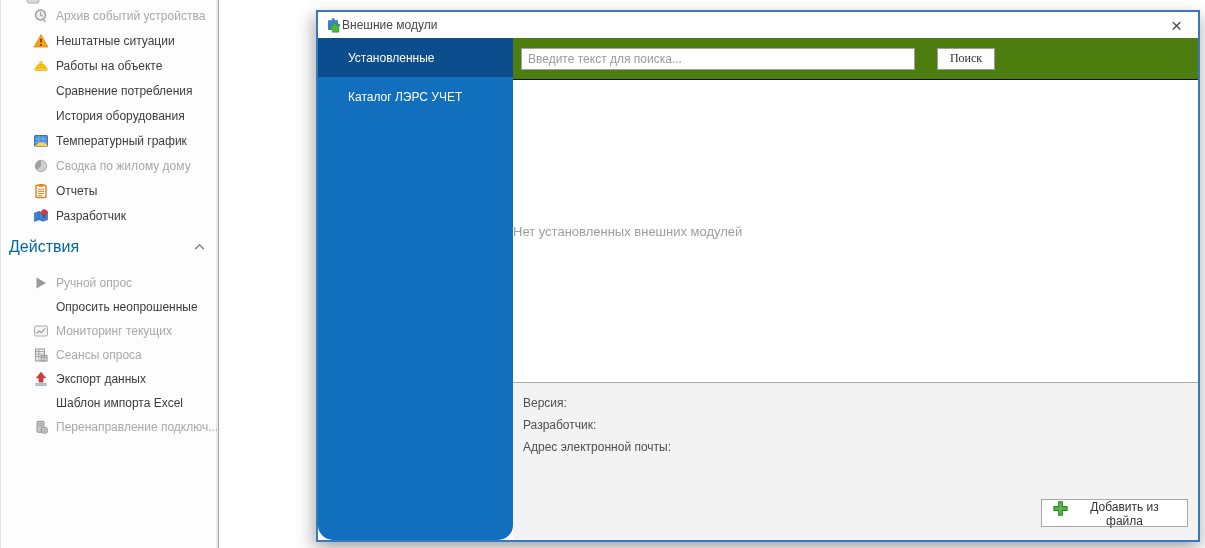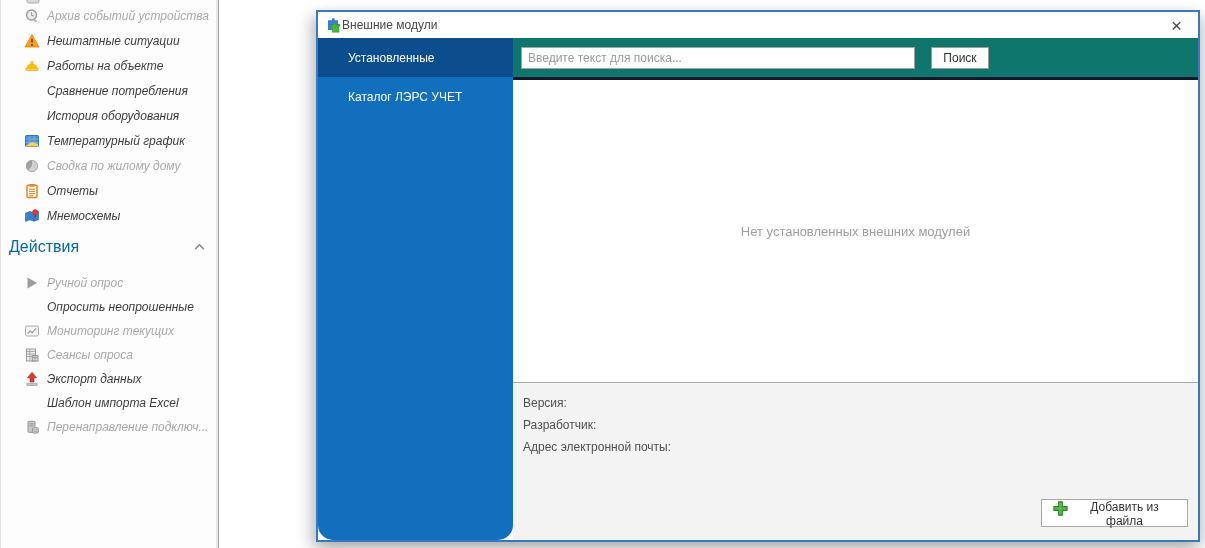--- a/index.html
+++ b/index.html
@@ -9,21 +9,21 @@
 
   
   .app-sidebar {
     position:absolute; left:0; top:0; width:219px; height:548px;
     background:#fdfdfd; border-left:1px solid #e4e4e4;
     border-right:1px solid #a3a3a3; box-shadow:inset -2px 0 0 #e9e9e9;
     overflow:hidden;
   }
   .partial-row { position:absolute; top:-11px; left:24px; }
   .nav-list { position:absolute; left:0; top:3px; width:100%; }
-  .nav-item { display:flex; align-items:center; height:25px; padding-left:23px; cursor:pointer;font-style:italic; }
+  .nav-item { display:flex; align-items:center; height:25px; padding-left:32px; cursor:pointer; }
   .nav-item .ic { width:16px; height:16px; flex:0 0 16px; display:flex; align-items:center; justify-content:center; }
   .nav-item .lbl { margin-left:7px; font-size:12px; color:#3d3d3d; white-space:nowrap; }
   .nav-item.disabled .lbl { color:#a9a9a9; }
   .section-header {
     position:absolute; left:0; top:233px; width:219px; height:28px;
     display:flex; align-items:center; padding:0 14px 0 8px; cursor:pointer;
   }
   .section-header .sec-lbl { font-size:16px; color:#0369a1; flex:1; }
   .actions-list { position:absolute; left:0; top:271px; width:100%; }
   .actions-list .nav-item { height:24px; }
@@ -36,32 +36,32 @@
     display:flex; flex-direction:column;
   }
   .titlebar { height:26px; background:#fff; display:flex; align-items:center; padding:0 12px 0 8px; flex:0 0 26px; }
   .titlebar .ttl { font-size:12px; color:#474747; flex:1; }
   .close-btn { font-size:19px; line-height:19px; color:#4a4a4a; cursor:pointer; padding:0 4px; font-weight:400; }
   .dlg-body { flex:1; display:flex; min-height:0; }
   .dlg-sidebar { width:195px; flex:0 0 195px; background:#116fbd;border-radius:15px; }
   .dlg-tab { height:39px; display:flex; align-items:center; padding-left:30px; font-size:12px; color:#fff; cursor:pointer; }
   .dlg-tab.selected { background:#0b4d8d; }
   .dlg-content { flex:1; display:flex; flex-direction:column; background:#fff; min-width:0; }
-  .toolbar { height:42px; flex:0 0 42px; background:#0f766e; border-bottom:3px solid #0f172a; display:flex; align-items:center; padding:0 8px; }
+  .toolbar { height:42px; flex:0 0 42px; background:#4d7c0f; border-bottom:1px solid #0f172a; display:flex; align-items:center; padding:0 8px; }
   .search-input {
     width:394px; height:22px; border:1px solid #a2a2a2; background:#fff;
     font-family:inherit; font-size:12px; color:#333; padding:0 6px; outline:none;
   }
   .search-input::placeholder { color:#9a9a9a; opacity:1; }
   .search-btn {
-    margin-left:16px; width:58px; height:22px; background:#fdfdfd; border:1px solid #9b9b9b;
-    font-family:Liberation Sans, sans-serif; font-size:12px; color:#333; cursor:pointer;
+    margin-left:22px; width:58px; height:22px; background:#fdfdfd; border:1px solid #9b9b9b;
+    font-family:Liberation Serif, serif; font-size:12px; color:#333; cursor:pointer;
   }
   .module-list { flex:1; background:#fff; position:relative; }
-  .empty-msg { position:absolute; left:0; right:0; top:50%; transform:translateY(-50%); text-align:center; font-size:13px; color:#9e9e9e; }
+  .empty-msg { position:absolute; left:0; right:0; top:50%; transform:translateY(-50%); text-align:left; font-size:13px; color:#9e9e9e; }
   .info-panel { height:158px; flex:0 0 158px; background:#f3f3f3; border-top:1px solid #ababab; padding:9px 10px; position:relative; }
   .info-line { font-size:12px; color:#4f4f4f; line-height:22px; }
   .add-btn {
     position:absolute; right:10px; bottom:13px; width:147px; height:28px;
     background:#fff; border:1px solid #a8a8a8; display:flex; 
     padding:0 10px; gap:3px; font-family:inherit; font-size:12px; color:#333; cursor:pointer;
   }
   svg { display:block; }
 </style>
 </head>
@@ -147,21 +147,21 @@
       </div>
       <div class="nav-item">
         <span class="ic">
           <svg width="16" height="16" viewBox="0 0 16 16">
               <path d="M1.5 5 6 3.4l4 1.4 4.5-1.4v8.4L10 13.2l-4-1.4-4.5 1.6Z" fill="#3b82d0" stroke="#2563a8" stroke-width="0.6"></path>
               <path d="M6 3.4v8.4M10 4.8v8.4" stroke="#2f6fbd" stroke-width="0.7"></path>
               <circle cx="11.2" cy="4.3" r="2.7" fill="#e53935" stroke="#b71c1c" stroke-width="0.5"></circle>
               <path d="M11.2 7v2.4" stroke="#b71c1c" stroke-width="1.3"></path>
             </svg>
         </span>
-        <span class="lbl">Мнемосхемы</span>
+        <span class="lbl">Разработчик</span>
       </div>
     </div>
 
     <div class="section-header">
       <span class="sec-lbl">Действия</span>
       <span>
         <svg width="13" height="13" viewBox="0 0 12 12">
             <path d="m2 7.5 4-4 4 4" stroke="#8a8a8a" stroke-width="1.4" fill="none"></path>
           </svg>
       </span>

